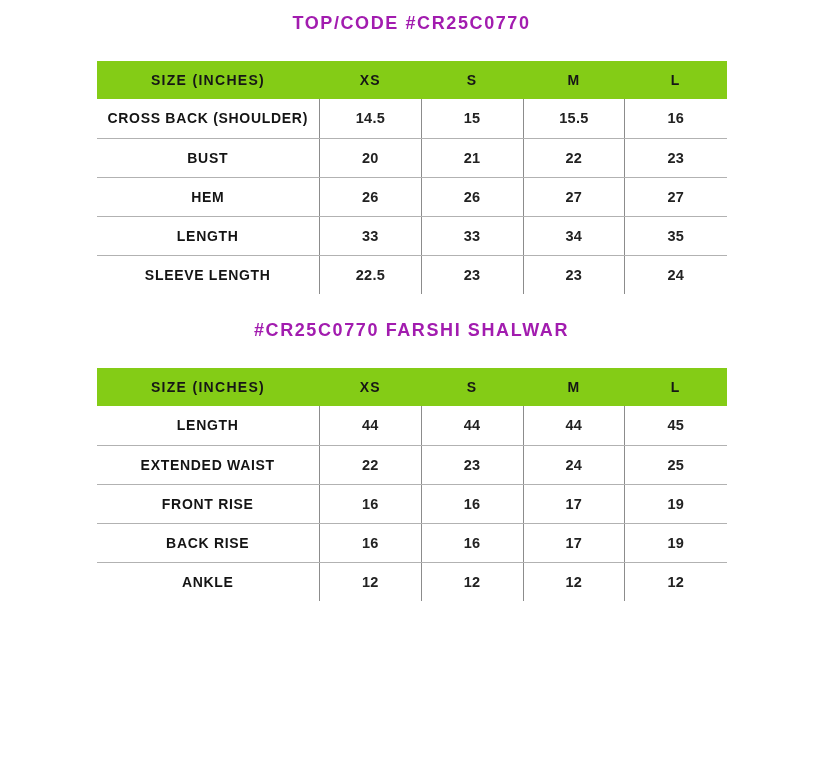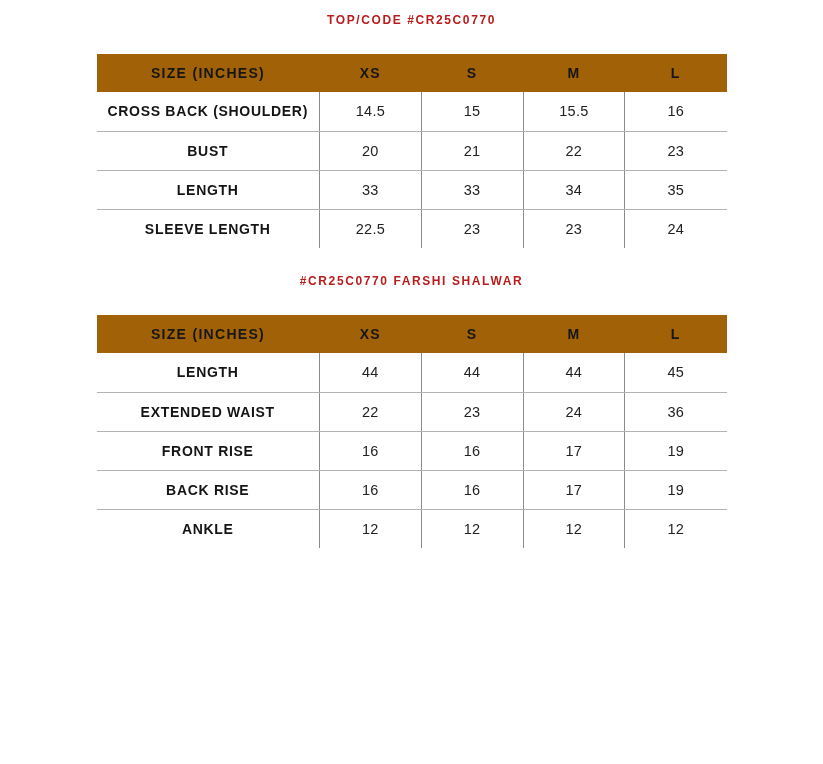--- a/index.html
+++ b/index.html
@@ -12,41 +12,41 @@
   .page {
     width: 823px;
     height: 764px;
     padding-top: 13px;
     background: #ffffff;
     overflow: hidden;
   }
   .section { margin-bottom: 0; }
   .table-title {
     text-align: center;
-    font-size: 12px;
+    font-size: 18px;
     font-weight: 700;
     letter-spacing: 1.6px;
-    color: #b91c1c;
+    color: #a21caf;
     white-space: nowrap;
   }
   .section-1 .table-title { margin-bottom: 27px; }
   .section-2 { margin-top: 26px; }
   .section-2 .table-title { margin-bottom: 27px; }
 
   table.size-table {
     width: 630px;
     margin: 0 auto;
     border-collapse: collapse;
     table-layout: fixed;
   }
   col.c-label { width: 223px; }
   col.c-val   { width: 101.75px; }
 
   table.size-table thead th {
-    background: #a16207;
+    background: #84cc16;
     height: 38px;
     font-size: 14px;
     font-weight: 700;
     letter-spacing: 1.3px;
     color: #161616;
     text-align: center;
     vertical-align: middle;
   }
   table.size-table tbody td {
     height: 39px;
@@ -56,21 +56,21 @@
     background: #ffffff;
   }
   table.size-table tbody td.row-label {
     font-weight: 700;
     letter-spacing: 0.7px;
     font-size: 14px;
     color: #141414;
   }
   table.size-table tbody td.cell-value {
     border-left: 1px solid #8c8c8c;
-    font-weight: 400;
+    font-weight: 700;
     color: #222222;
     letter-spacing: 0.3px;
   }
   table.size-table tbody tr:not(:last-child) td {
     border-bottom: 1px solid #b2b2b2;
   }
 </style>
 </head>
 <body>
 
@@ -102,20 +102,27 @@
             <td class="cell-value">15</td>
             <td class="cell-value">15.5</td>
             <td class="cell-value">16</td>
           </tr>
           <tr>
             <td class="row-label">BUST</td>
             <td class="cell-value">20</td>
             <td class="cell-value">21</td>
             <td class="cell-value">22</td>
             <td class="cell-value">23</td>
+          </tr>
+          <tr>
+            <td class="row-label">HEM</td>
+            <td class="cell-value">26</td>
+            <td class="cell-value">26</td>
+            <td class="cell-value">27</td>
+            <td class="cell-value">27</td>
           </tr>
           <tr>
             <td class="row-label">LENGTH</td>
             <td class="cell-value">33</td>
             <td class="cell-value">33</td>
             <td class="cell-value">34</td>
             <td class="cell-value">35</td>
           </tr>
           <tr>
             <td class="row-label">SLEEVE LENGTH</td>
@@ -153,21 +160,21 @@
             <td class="cell-value">44</td>
             <td class="cell-value">44</td>
             <td class="cell-value">44</td>
             <td class="cell-value">45</td>
           </tr>
           <tr>
             <td class="row-label">EXTENDED WAIST</td>
             <td class="cell-value">22</td>
             <td class="cell-value">23</td>
             <td class="cell-value">24</td>
-            <td class="cell-value">36</td>
+            <td class="cell-value">25</td>
           </tr>
           <tr>
             <td class="row-label">FRONT RISE</td>
             <td class="cell-value">16</td>
             <td class="cell-value">16</td>
             <td class="cell-value">17</td>
             <td class="cell-value">19</td>
           </tr>
           <tr>
             <td class="row-label">BACK RISE</td>

